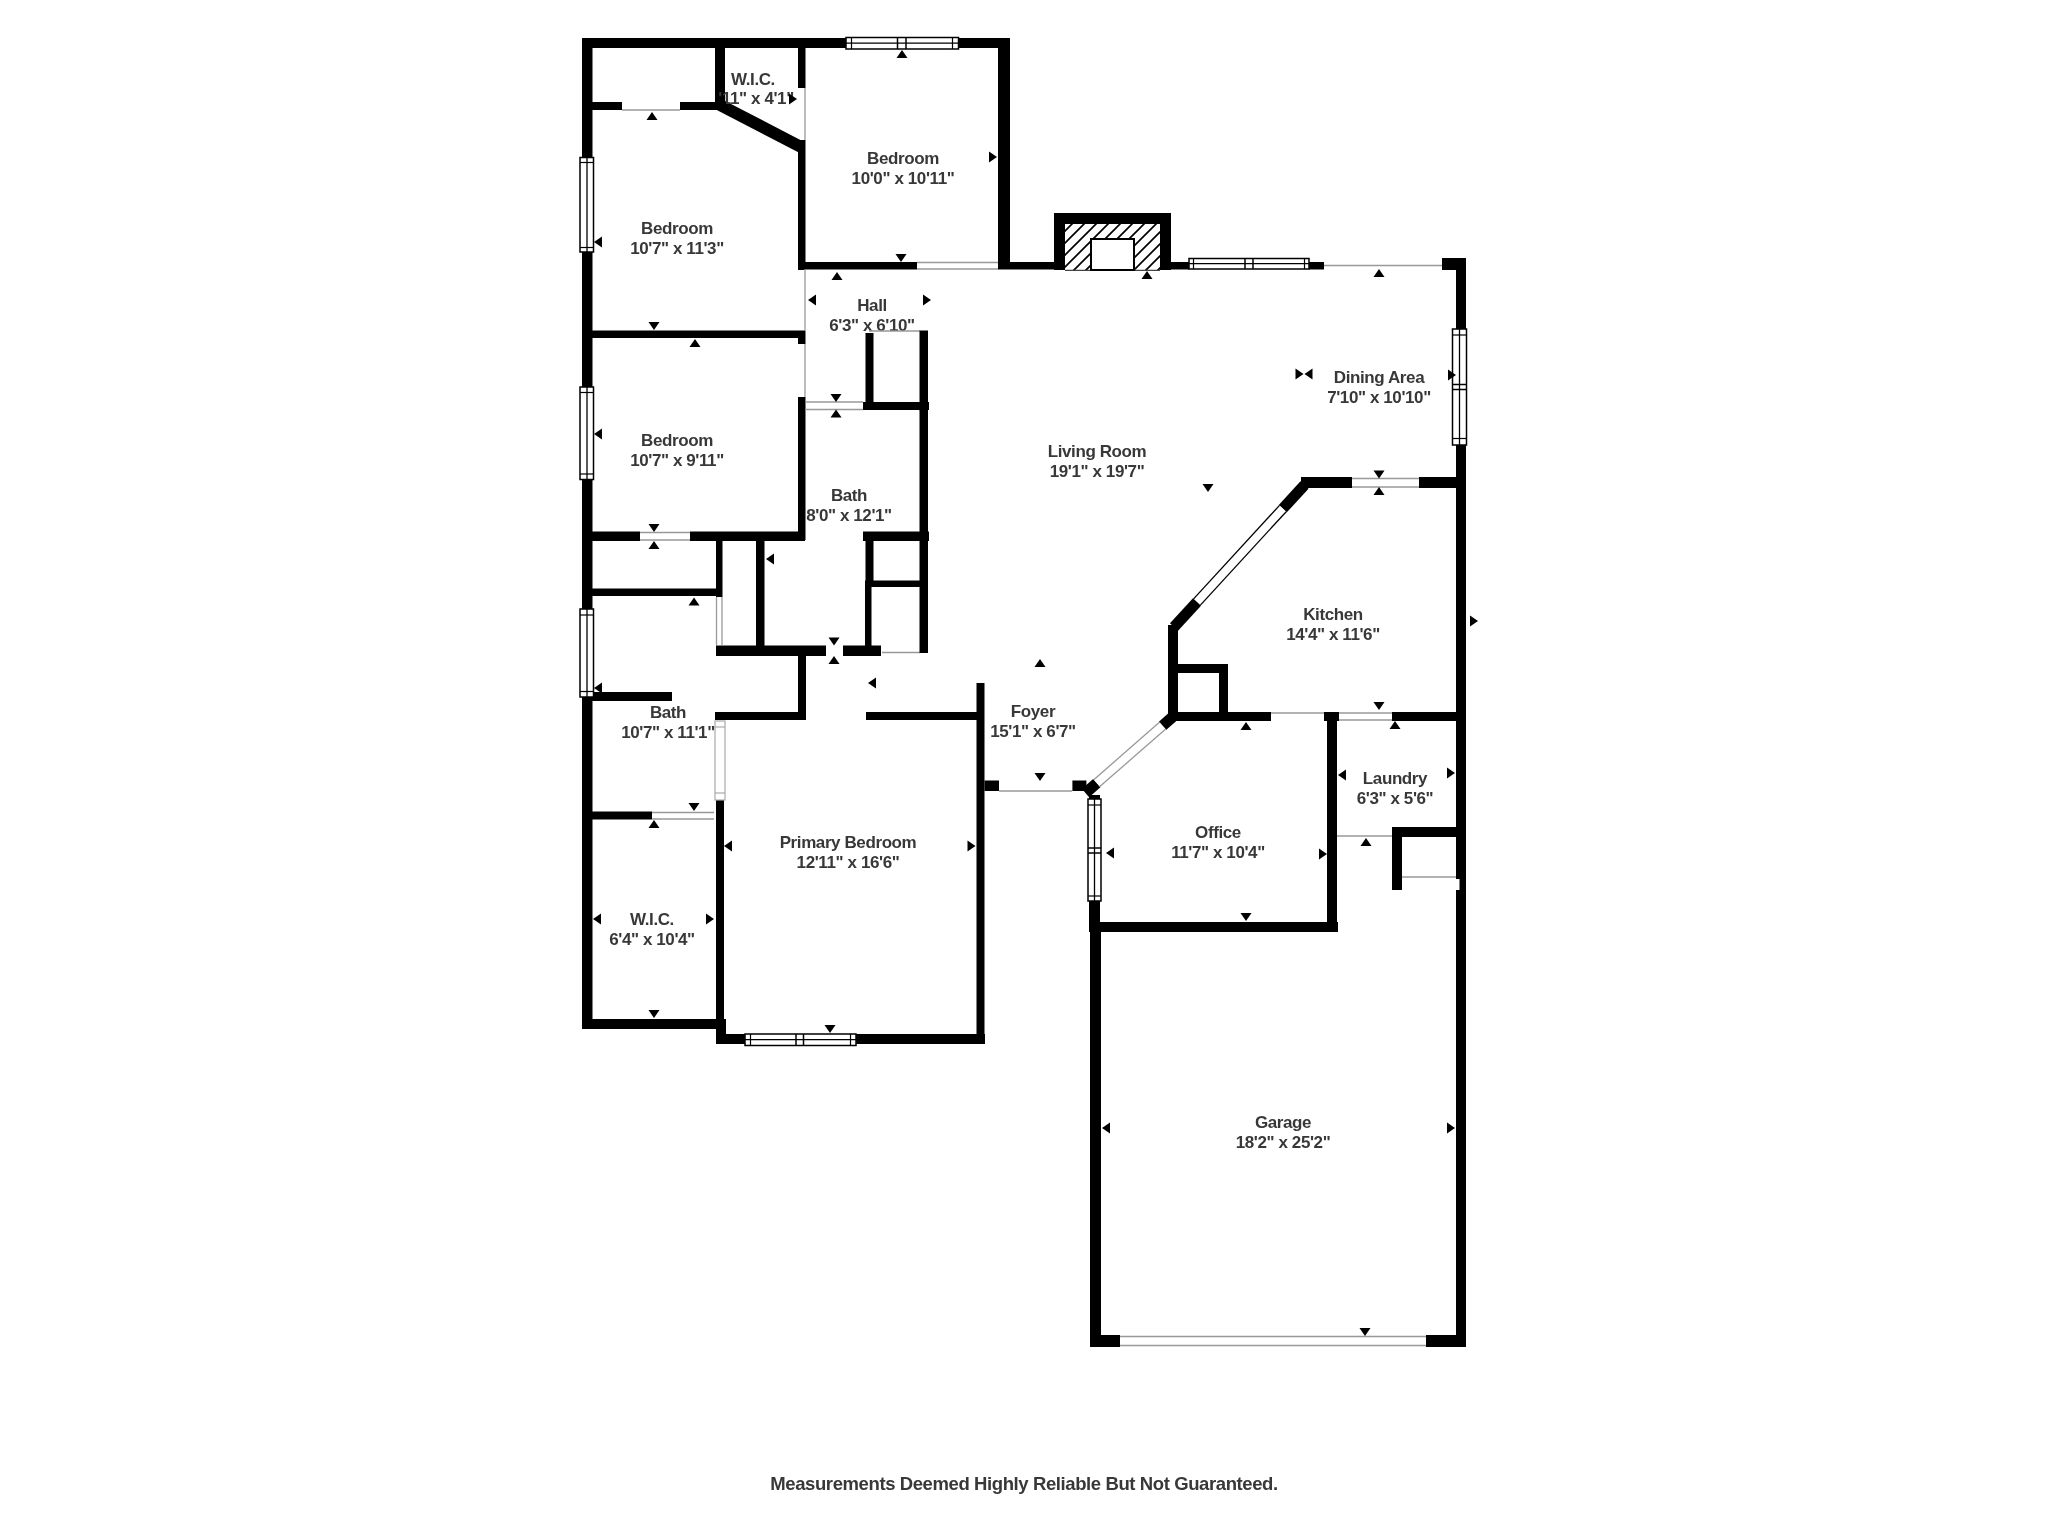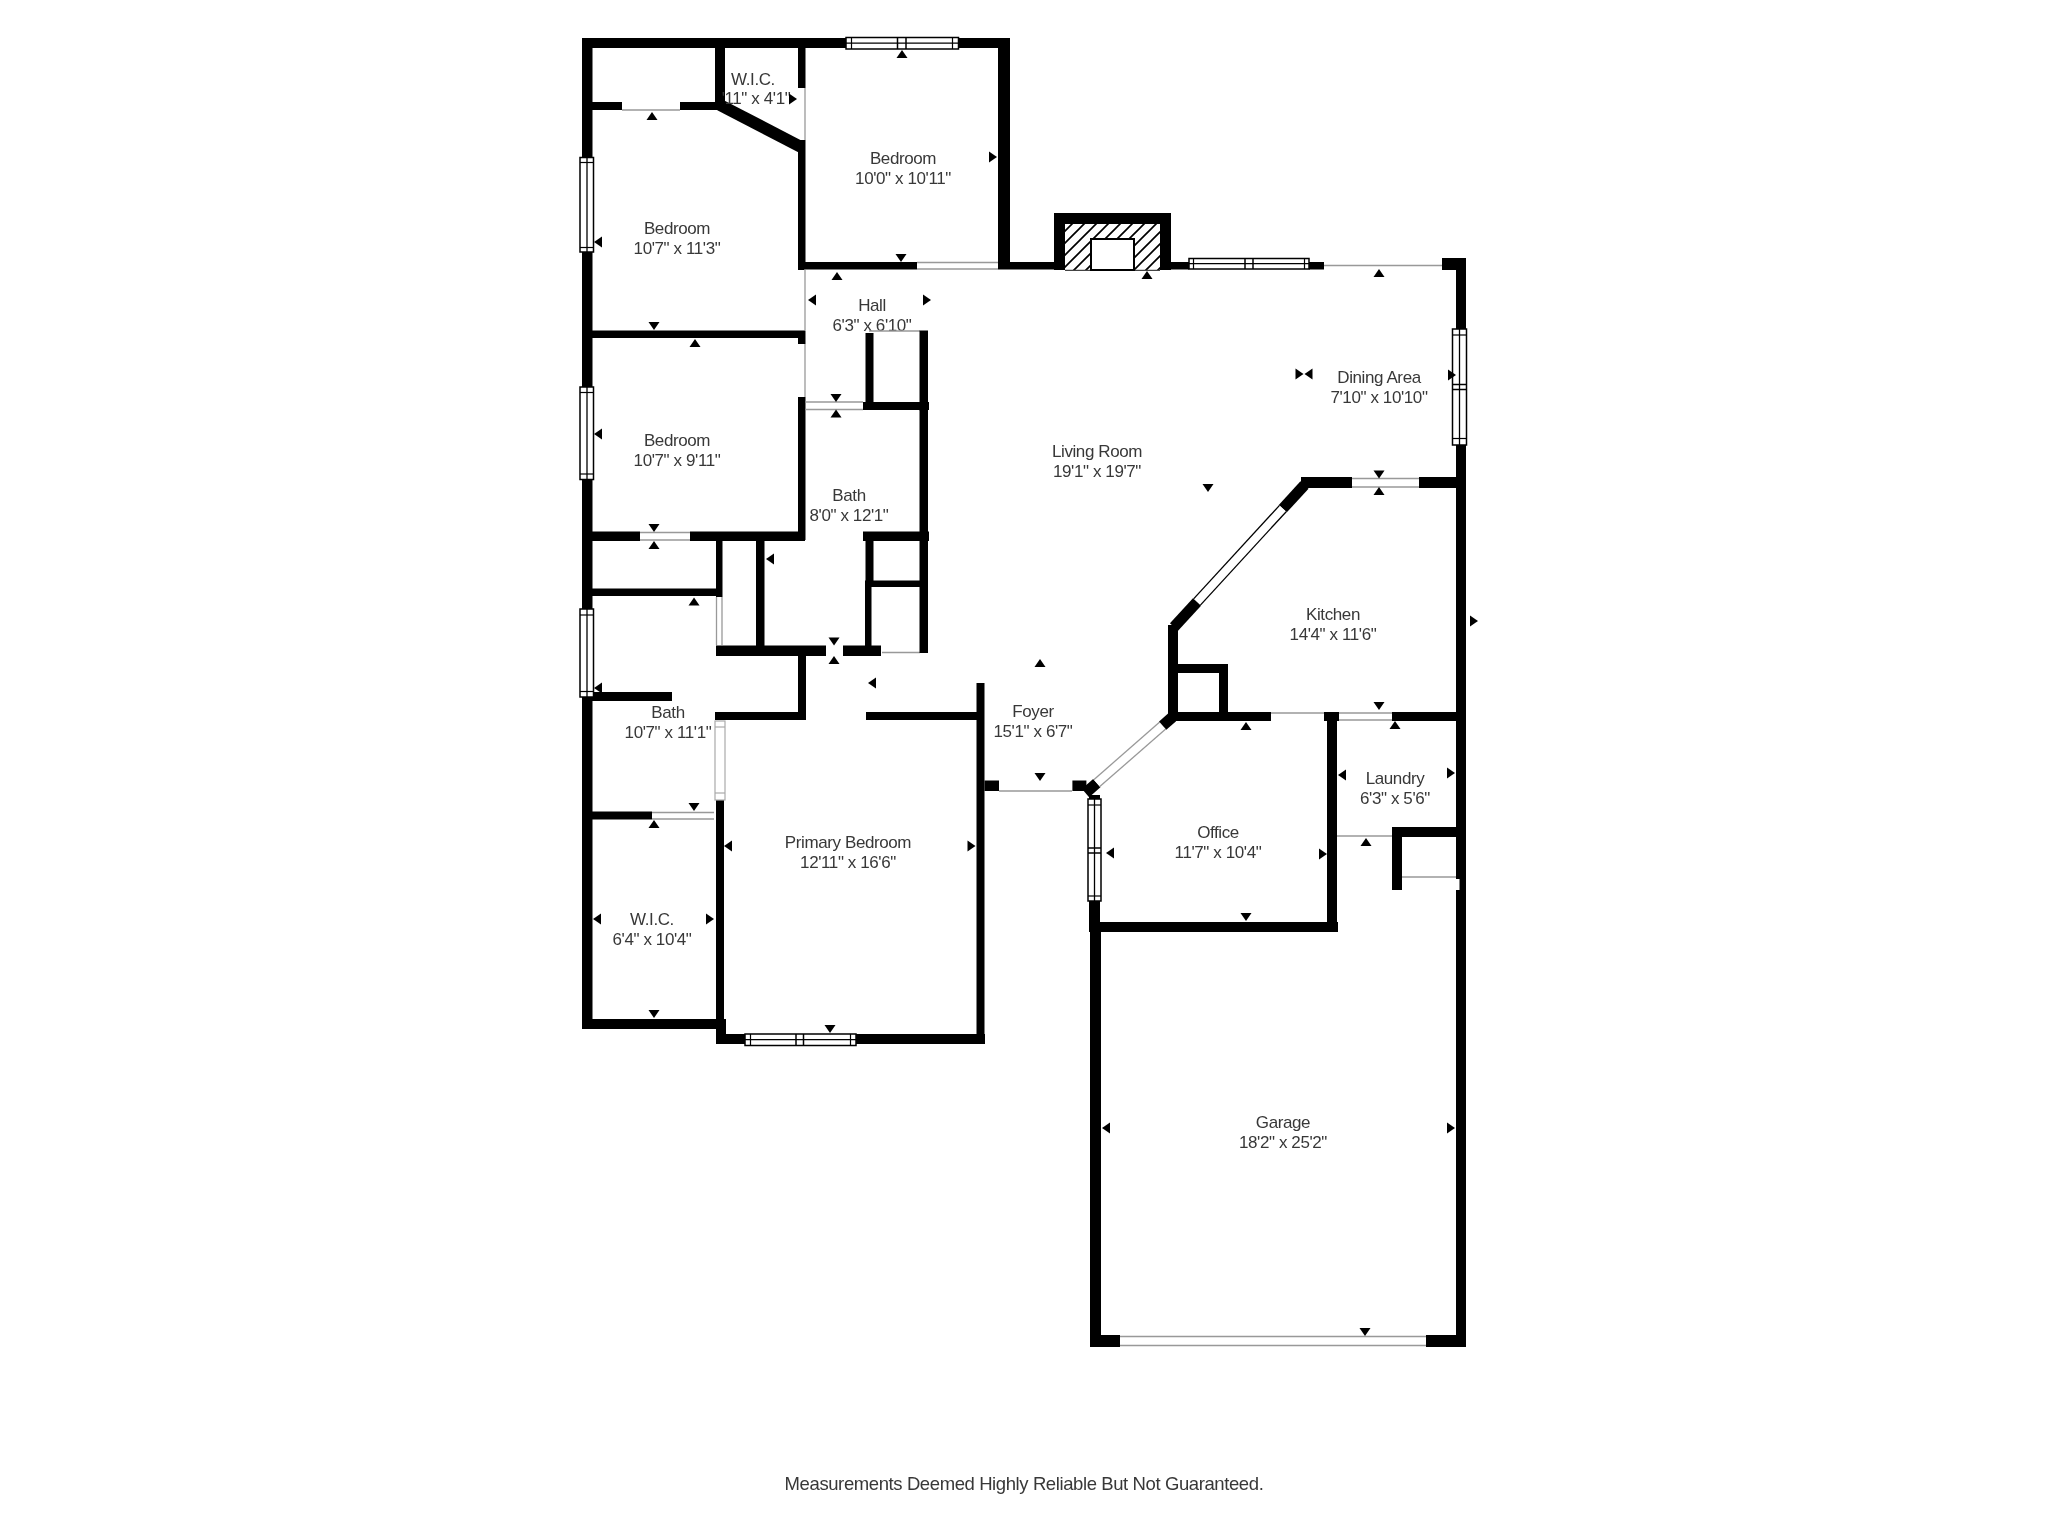--- a/index.html
+++ b/index.html
@@ -1,16 +1,16 @@
 <!DOCTYPE html>
 <html><head>
 <meta charset="utf-8">
 <style>
   html,body{margin:0;padding:0;background:#ffffff;}
-  .page{position:relative;width:1872px;height:1536px;background:#ec4899;overflow:hidden;}
+  .page{position:relative;width:1872px;height:1536px;background:#ec4899;overflow:hidden;font-weight:bold;}
   svg{position:absolute;left:0;top:0;}
   text{font-family:"Liberation Sans",sans-serif;fill:#383838;letter-spacing:-0.4px;}
 </style>
 </head>
 <body>
 <div class="page">
 <svg width="2048" height="1536" viewBox="0 0 2048 1536">
 <defs>
 <pattern id="hatch" patternUnits="userSpaceOnUse" width="12" height="12">
   <rect width="12" height="12" fill="#ffffff"></rect>

